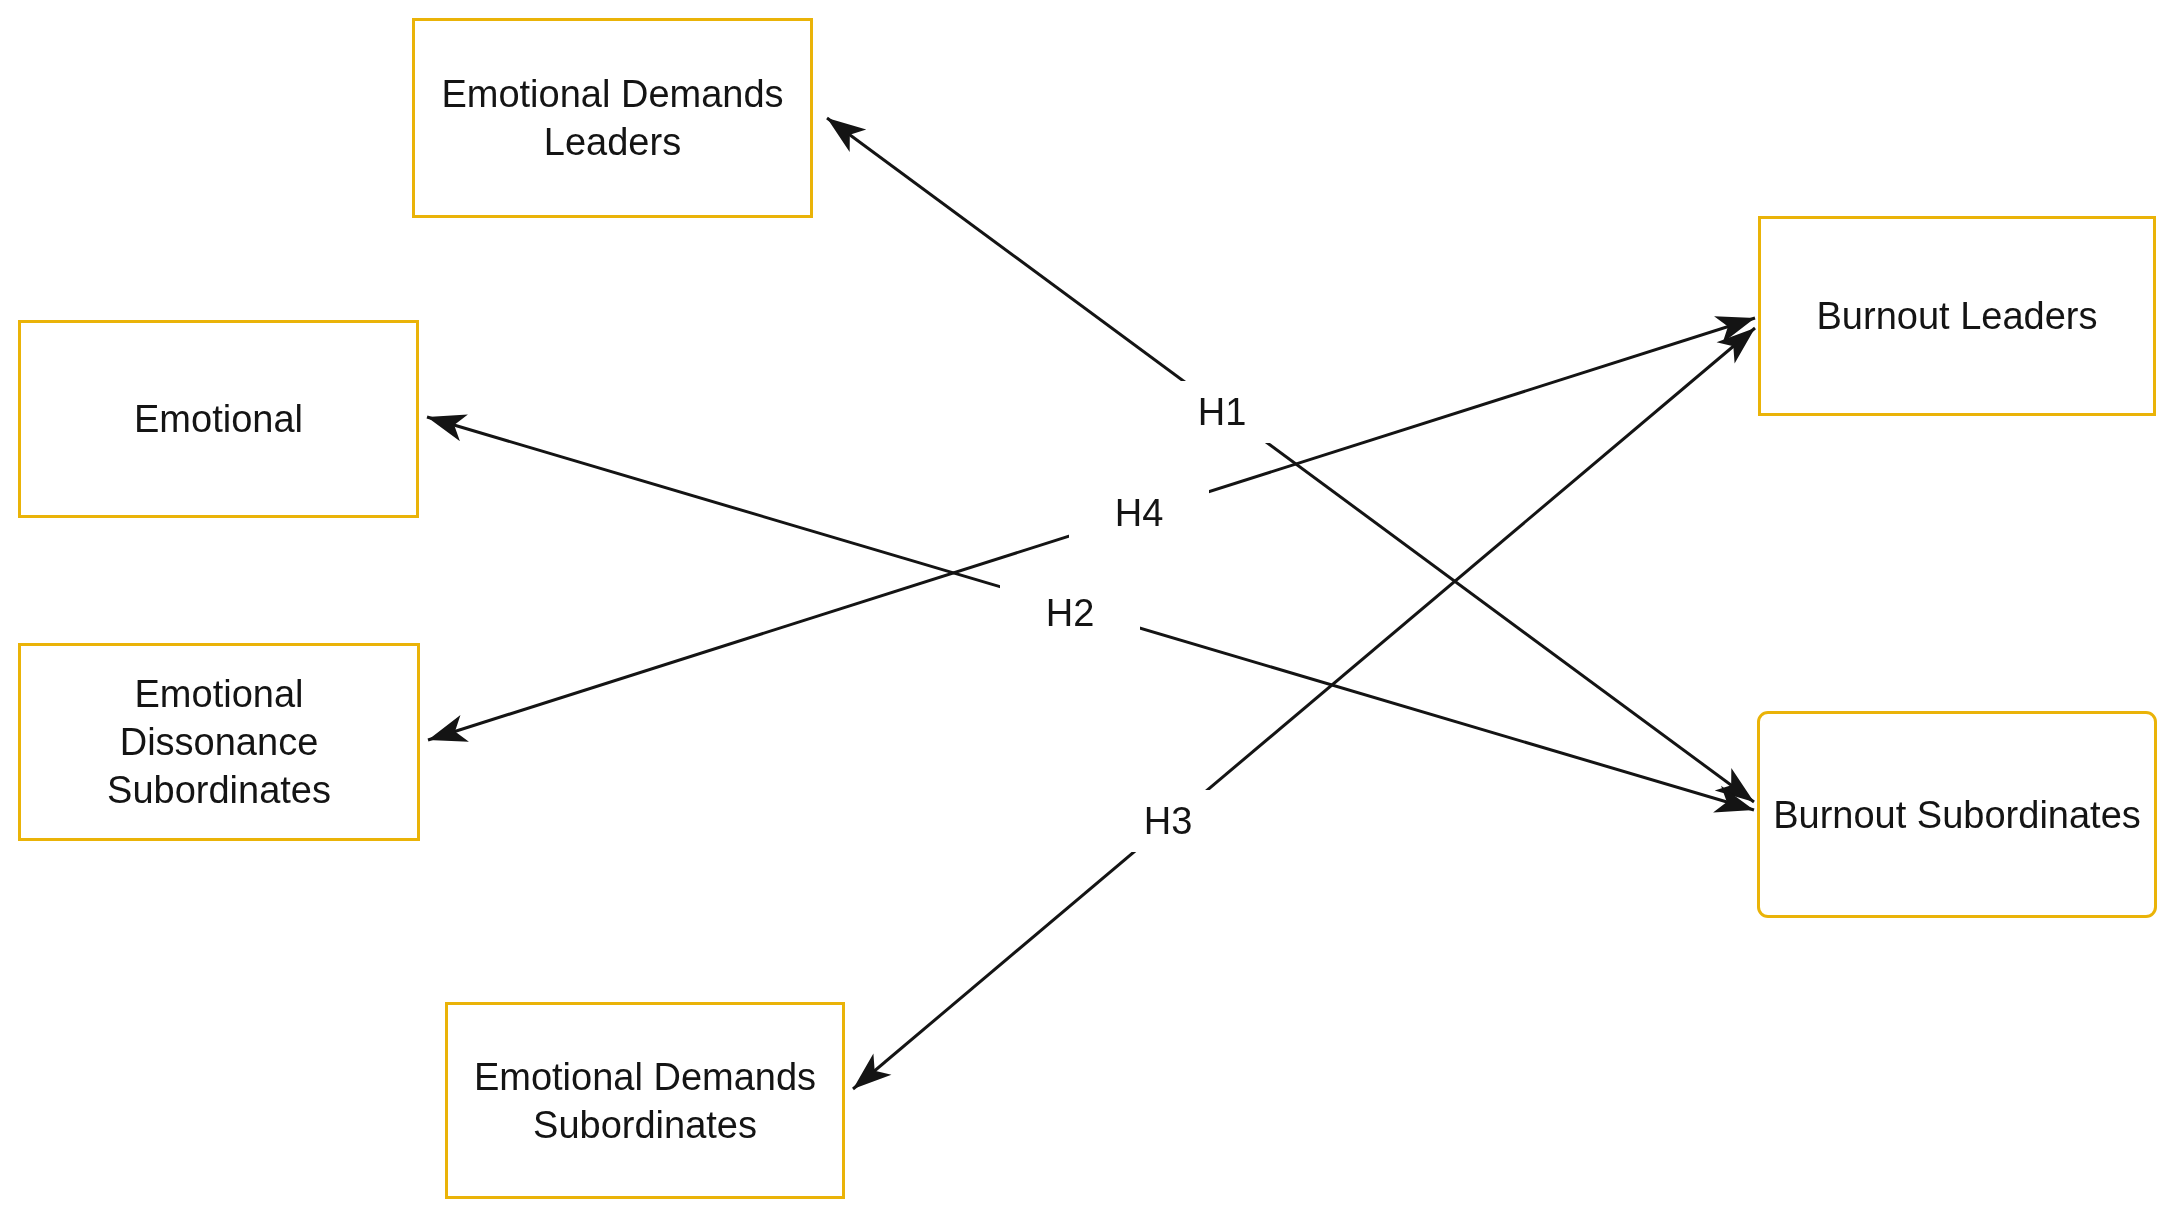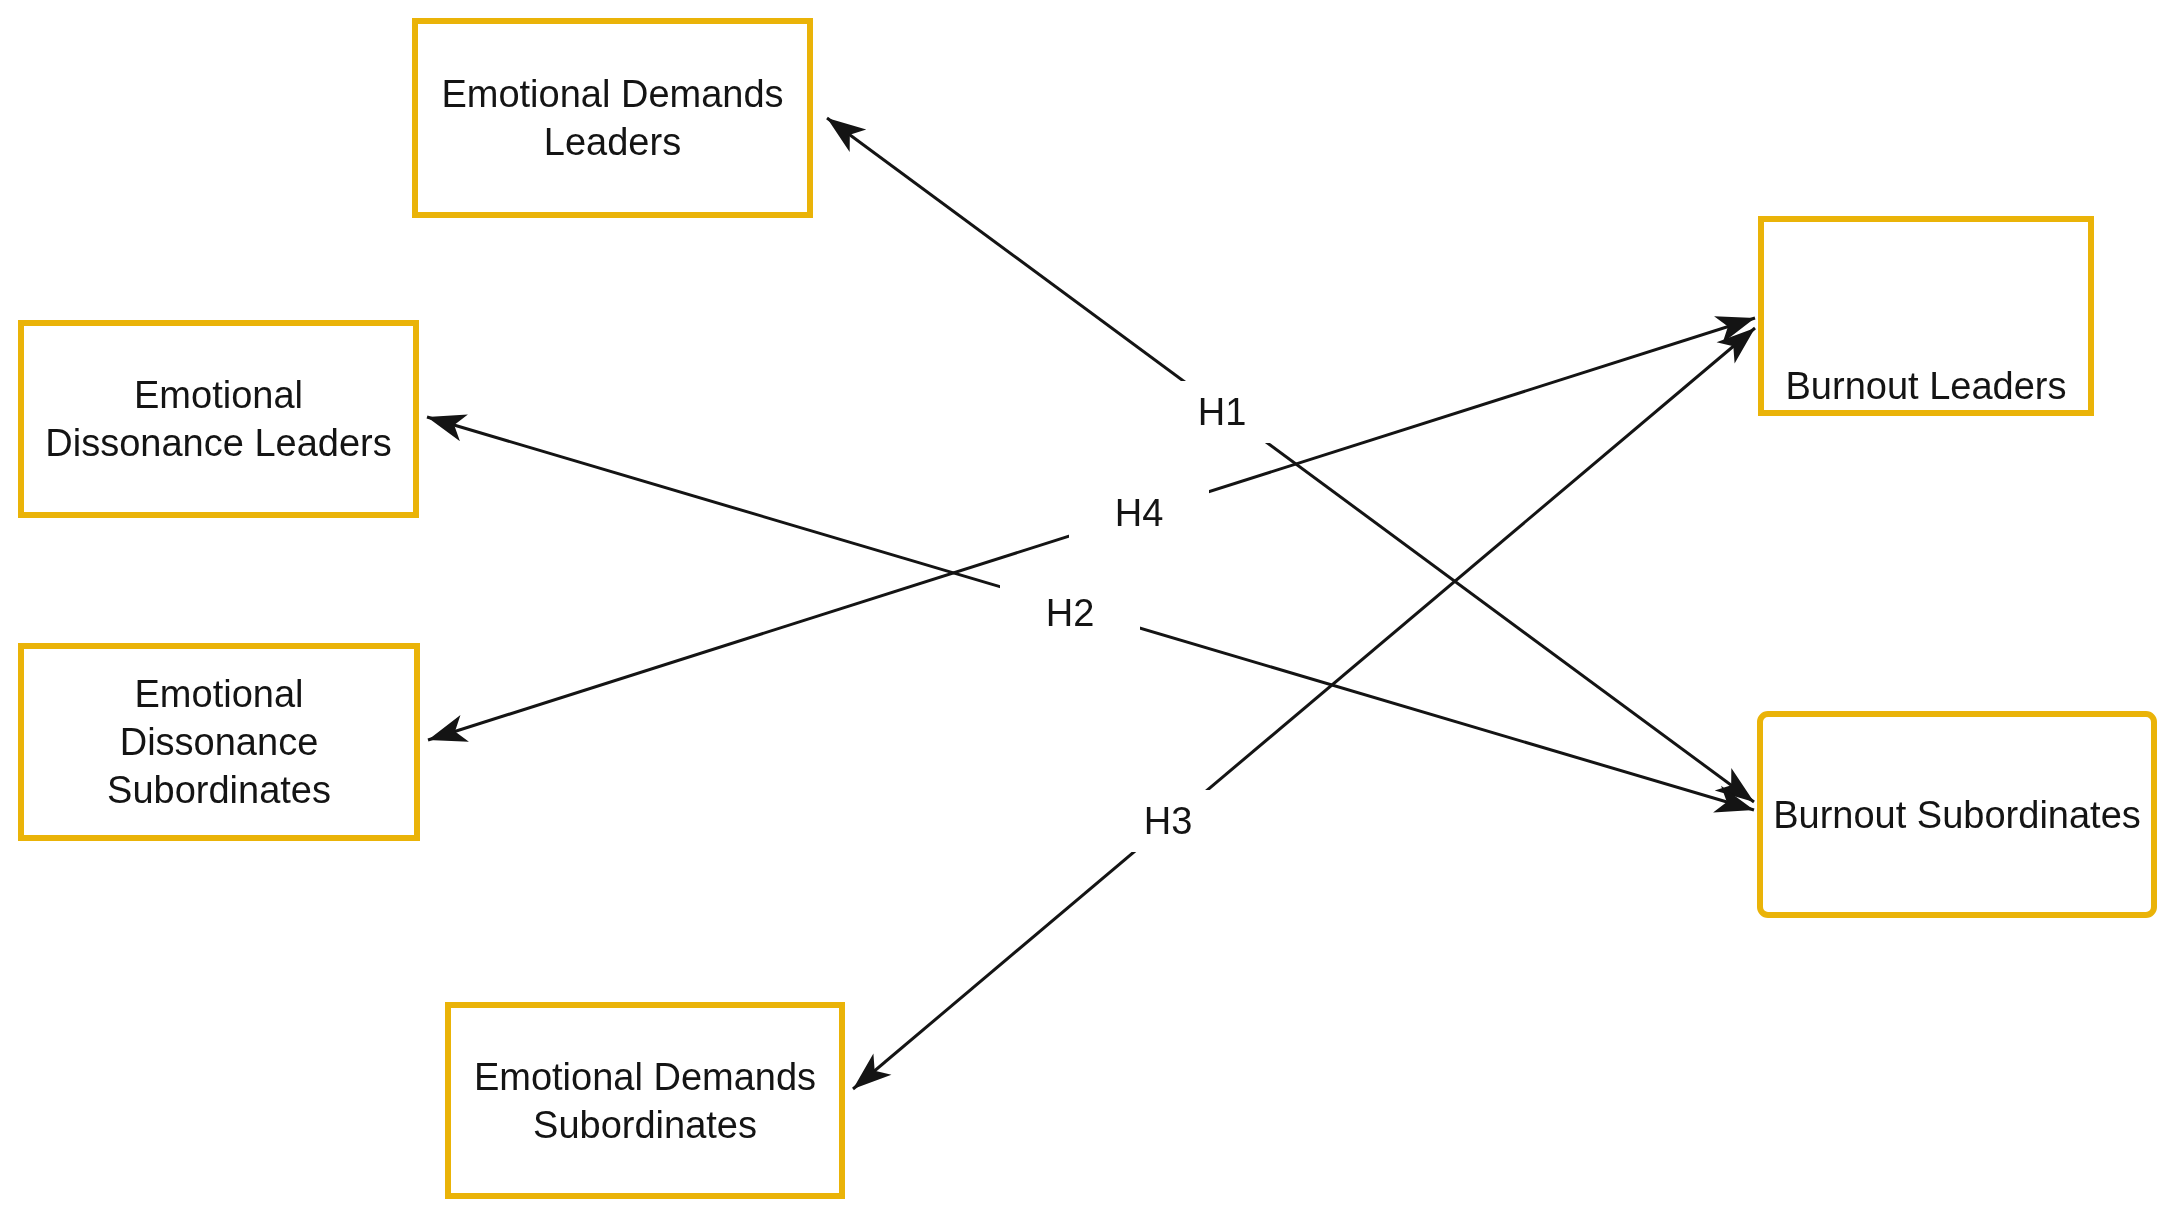--- a/index.html
+++ b/index.html
@@ -9,33 +9,33 @@
     background:#ffffff;
     font-family:"Liberation Sans",sans-serif;
     overflow:hidden;
   }
   .edges-layer{
     position:absolute;left:0;top:0;width:2166px;height:1216px;
   }
   .node{
     position:absolute;
     box-sizing:border-box;
-    border:6px solid #eab308;
+    border:3px solid #eab308;
     background:#ffffff;
     display:flex;flex-direction:column;
     align-items:center;justify-content:center;
     text-align:center;
     font-size:38px;line-height:48px;color:#141414;
   }
   
   .n0{left:412px;top:18px;width:401px;height:200px;}
   .n1{left:18px;top:320px;width:401px;height:198px;}
   .n2{left:18px;top:643px;width:402px;height:198px;}
   .n3{left:445px;top:1002px;width:400px;height:197px;}
-  .n4{left:1758px;top:216px;width:336px;height:200px;justify-content:flex-end;}
+  .n4{left:1758px;top:216px;width:398px;height:200px;}
   .n5{left:1757px;top:711px;width:400px;height:207px;border-radius:11px;}
   .edge-line{stroke:#141414;stroke-width:3;}
   .edge-label-patch{fill:#ffffff;}
   .edge-label{
     font-family:"Liberation Sans",sans-serif;
     font-size:38px;fill:#141414;
     text-anchor:middle;dominant-baseline:central;
   }
 </style>
 </head>
@@ -63,21 +63,20 @@
       <text x="1139" y="513" class="edge-label">H4</text>
     </svg>
 
   <div class="node n0">
     <span>Emotional Demands</span>
     <span>Leaders</span>
   </div>
 
   <div class="node n1">
     <span>Emotional</span>
-    <span>Dissonance Leaders</span>
   </div>
 
   <div class="node n2">
     <span>Emotional</span>
     <span>Dissonance</span>
     <span>Subordinates</span>
   </div>
 
   <div class="node n3">
     <span>Emotional Demands</span>

